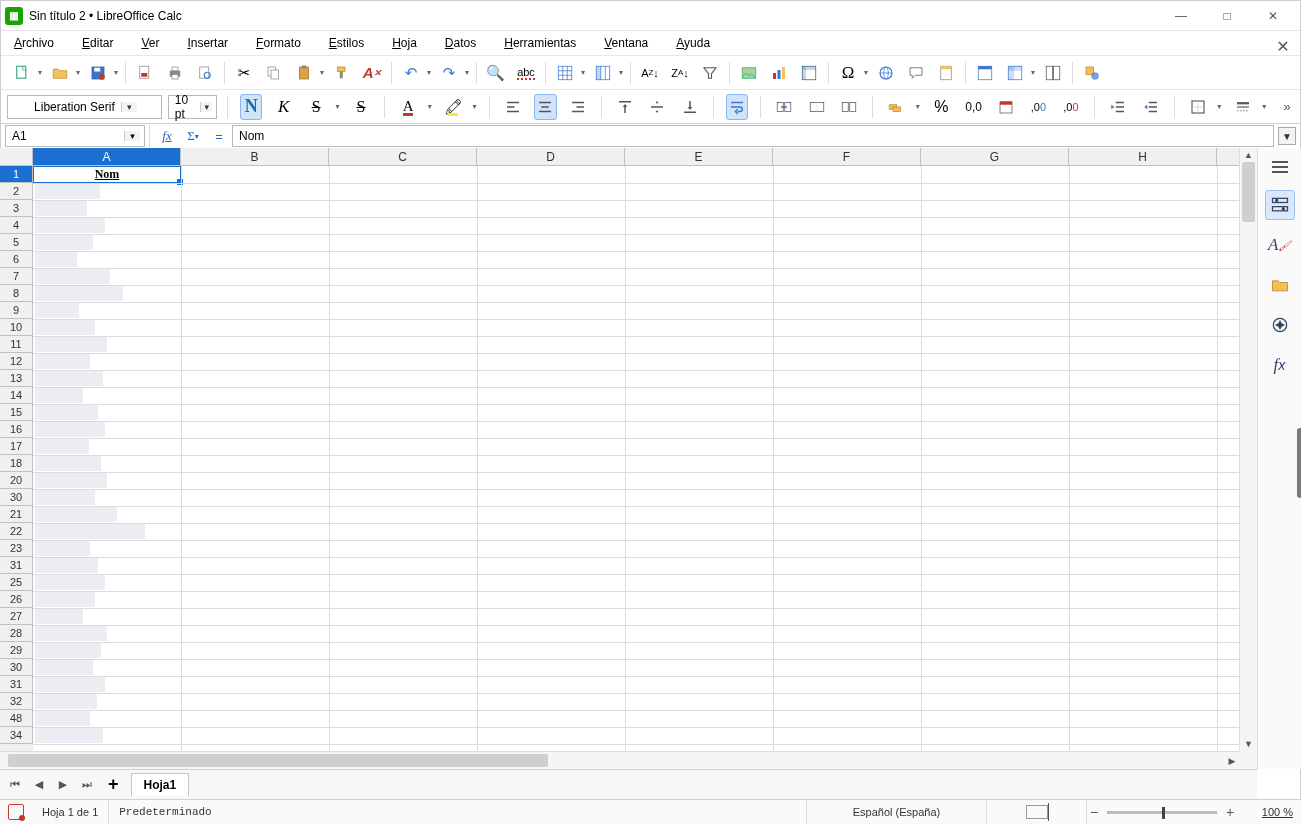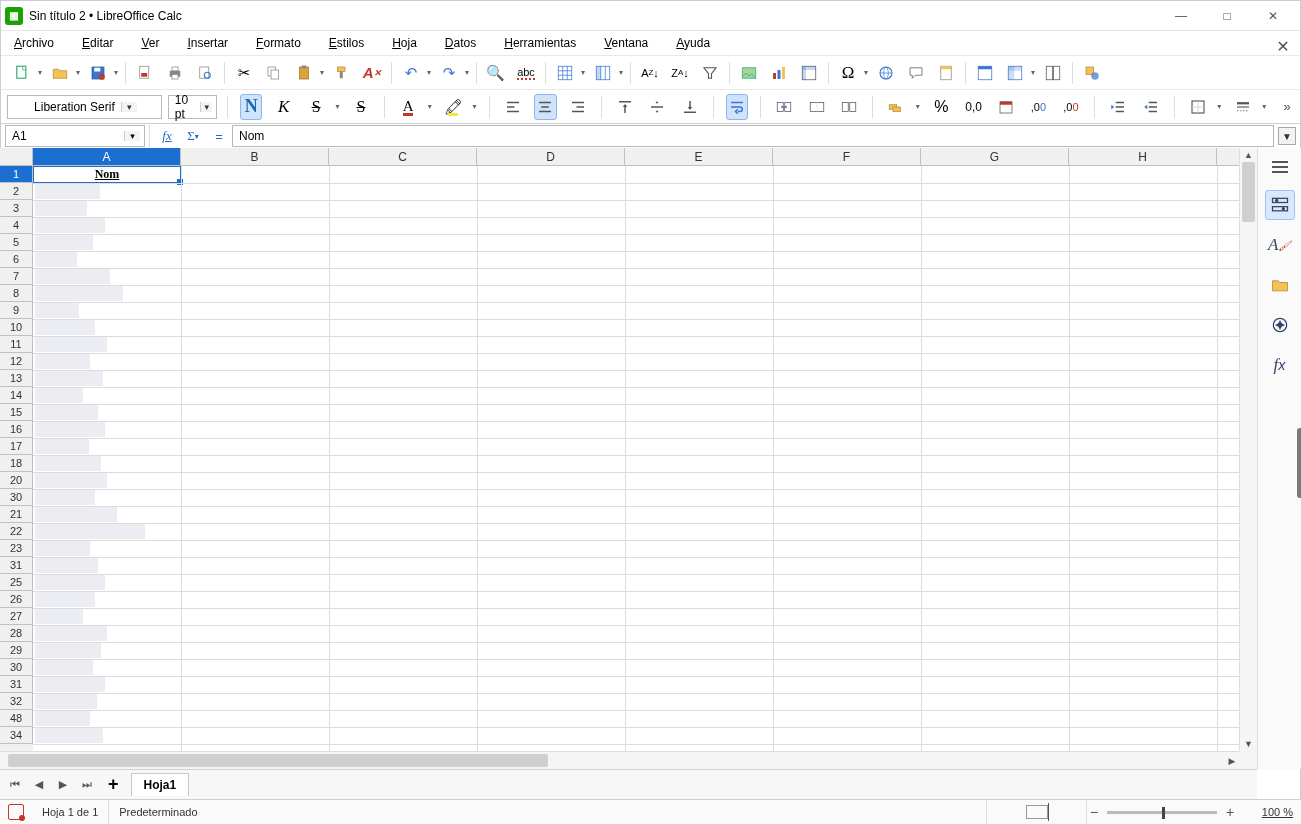--- a/index.html
+++ b/index.html
@@ -636,21 +636,22 @@
     <div class="tnav">◀</div>
     <div class="tnav">▶</div>
     <div class="tnav">⏭</div>
     <div class="addsheet">+</div>
     <div class="tab">Hoja1</div>
   </div>
 
   <div class="status">
     <div class="saveico"></div>
     <div class="stat">Hoja 1 de 1</div>
-    <div class="stat" style="flex:1;">Predeterminado</div>
+    <div class="stat" style="flex:1;font-family:Liberation Mono, monospace;">Predeterminado</div>
+    <div class="stat" style="width:180px; justify-content:center;">Español (España)</div>
     <div class="stat" style="width:100px; justify-content:center;">
         <div class="editico"></div>
       </div>
     <div class="zoom">
       <div class="zbtn">−</div>
       <div class="zslider"></div>
       <div class="zbtn">+</div>
       <div style="width:50px; text-align:right; font-size:11px;text-decoration:underline;">100 %</div>
     </div>
   </div>

